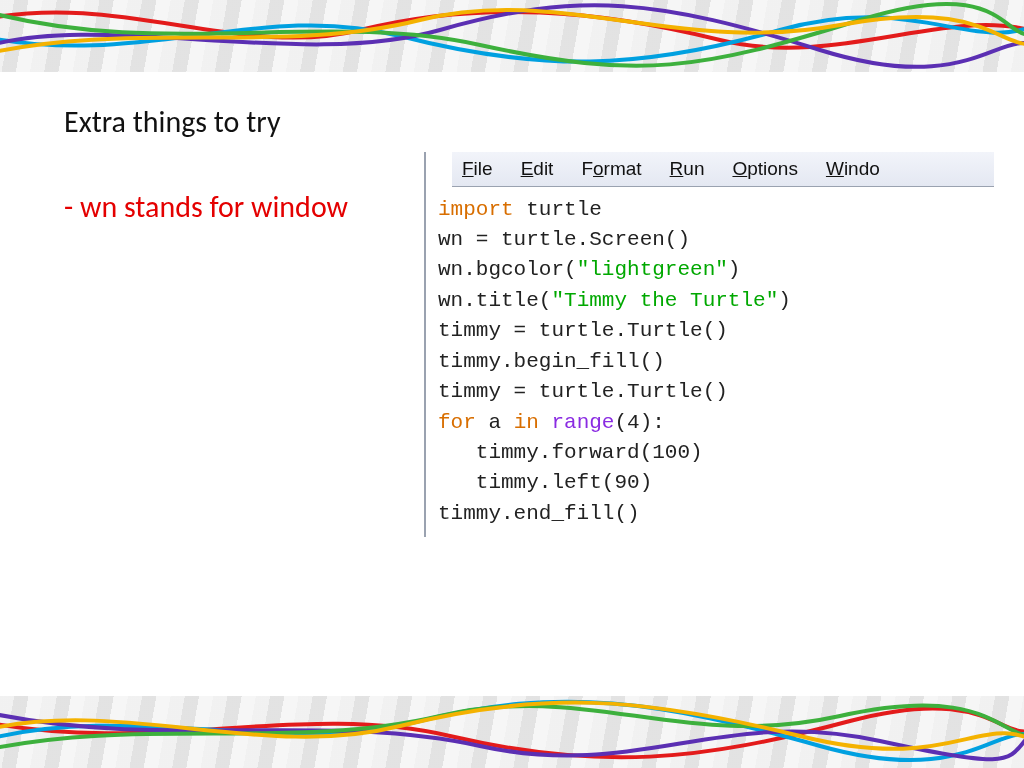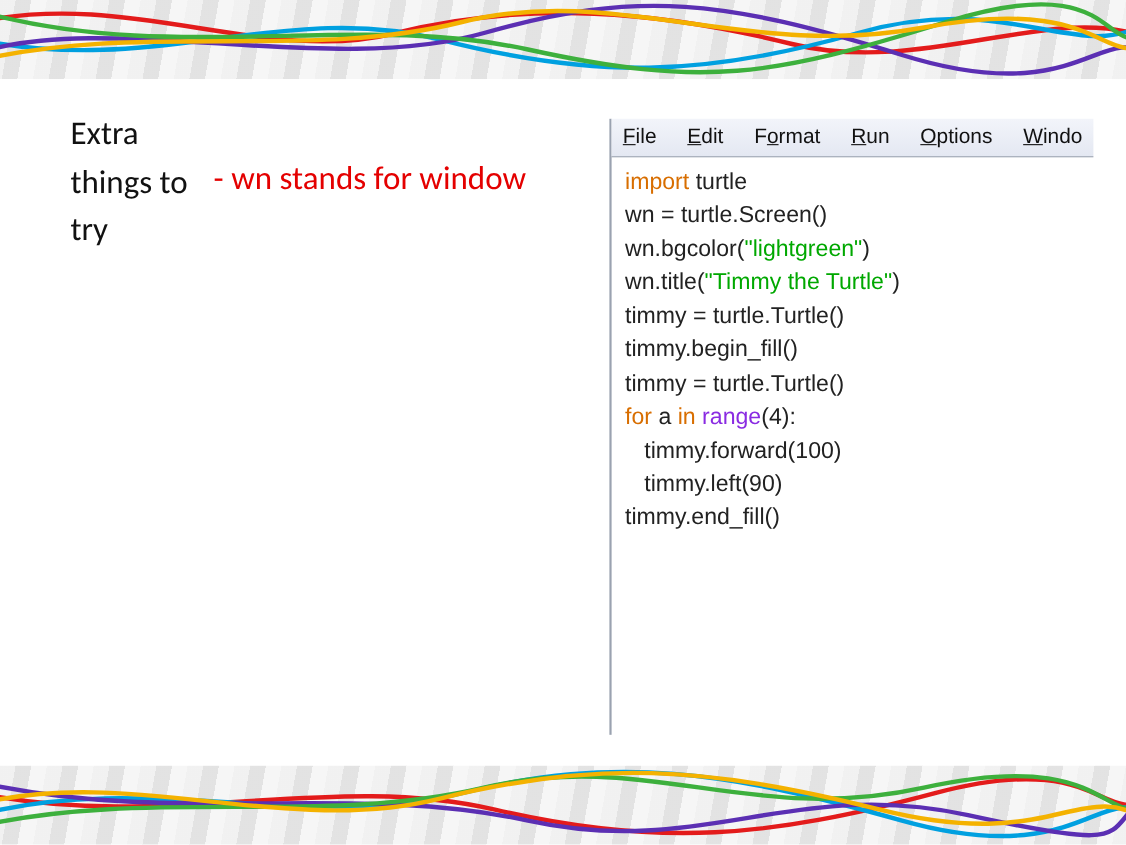--- a/index.html
+++ b/index.html
@@ -27,21 +27,21 @@
     opacity: 0.6;
   }
   .banner svg { position: absolute; inset:0; width:1024px; height:72px; }
   .content {
     position: absolute;
     top: 100px;
     left: 64px;
     right: 30px;
     bottom: 100px;
     display: flex;
-    flex-direction: row;
+    flex-direction: column;
   }
   .heading {
     font-size: 30px;
     color: #111;
     font-weight: 400;
     line-height: 1.45;
   }
   .twocol {
     display: flex;
     margin-top: 8px;
@@ -67,25 +67,26 @@
     background: linear-gradient(#f2f4fa, #e4e8f2);
     border-bottom: 1px solid #9aa2b0;
     padding: 6px 10px;
     font-family: "Segoe UI", Tahoma, Arial, sans-serif;
     font-size: 19px;
     color: #111;
     display: flex;
     gap: 28px;
     white-space: nowrap;
     overflow: hidden;
+    margin-left: 26px;
   }
   .menubar span { cursor: default; }
   .menubar u { text-decoration: underline; }
   .code {
-    font-family: Liberation Sans, sans-serif;
+    font-family: Liberation Mono, monospace;
     font-size: 21px;
     line-height: 1.45;
     padding: 8px 12px;
     color: #222;
     white-space: pre;
   }
   .kw-orange { color: #d86e00; }
   .kw-purple { color: #8a2be2; }
   .str-green { color: #00a800; }
 </style>

